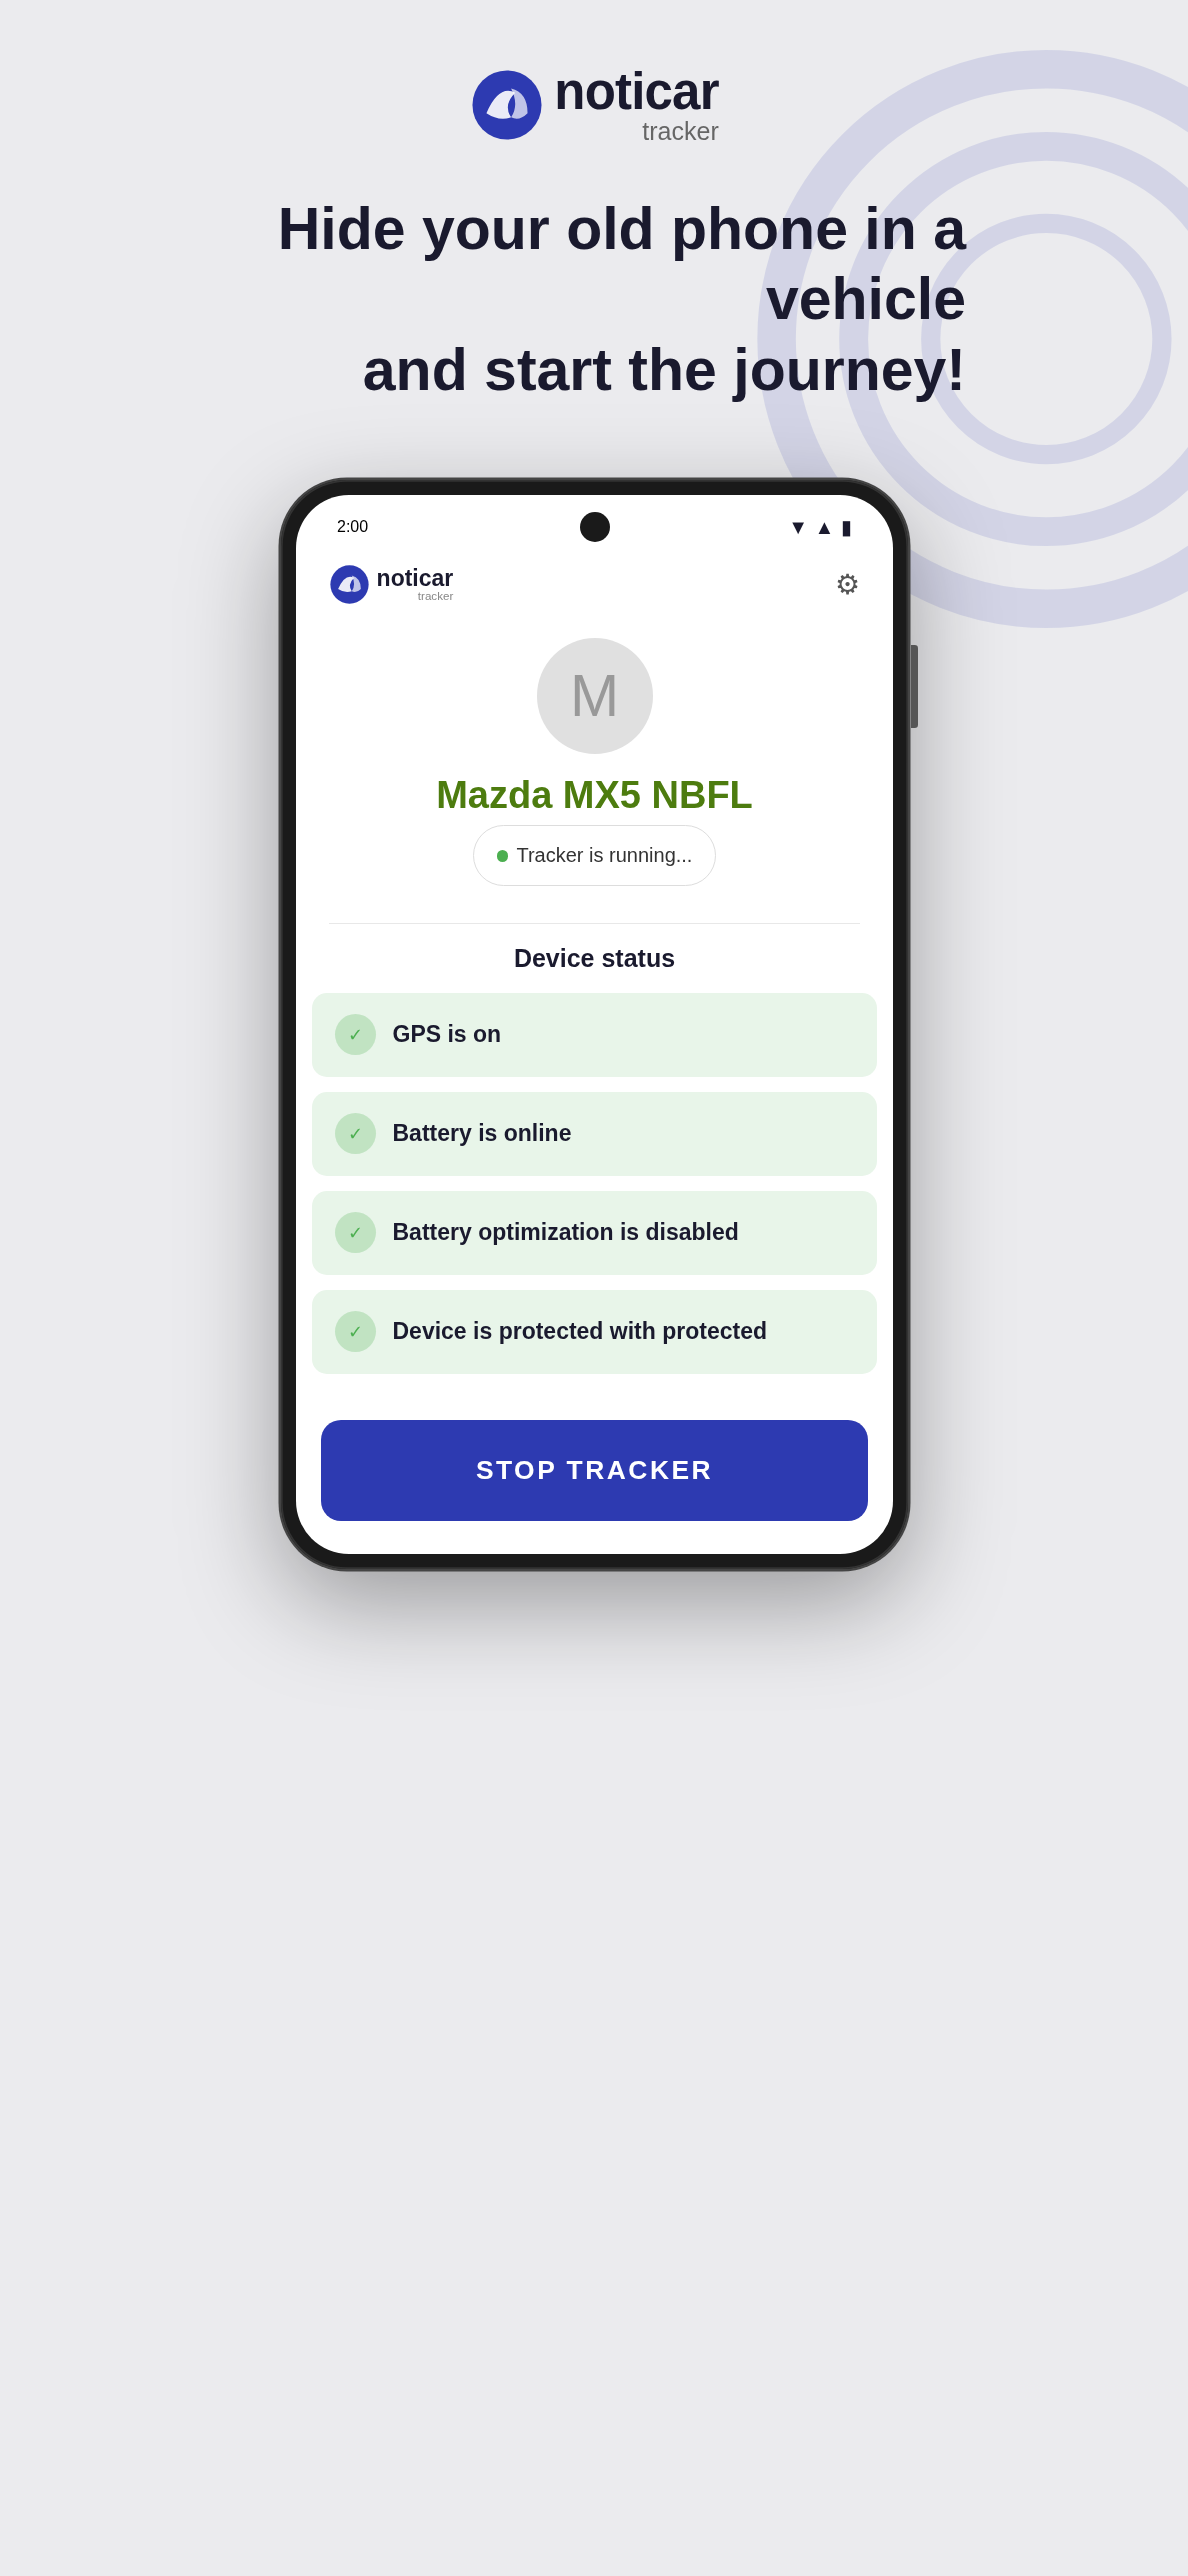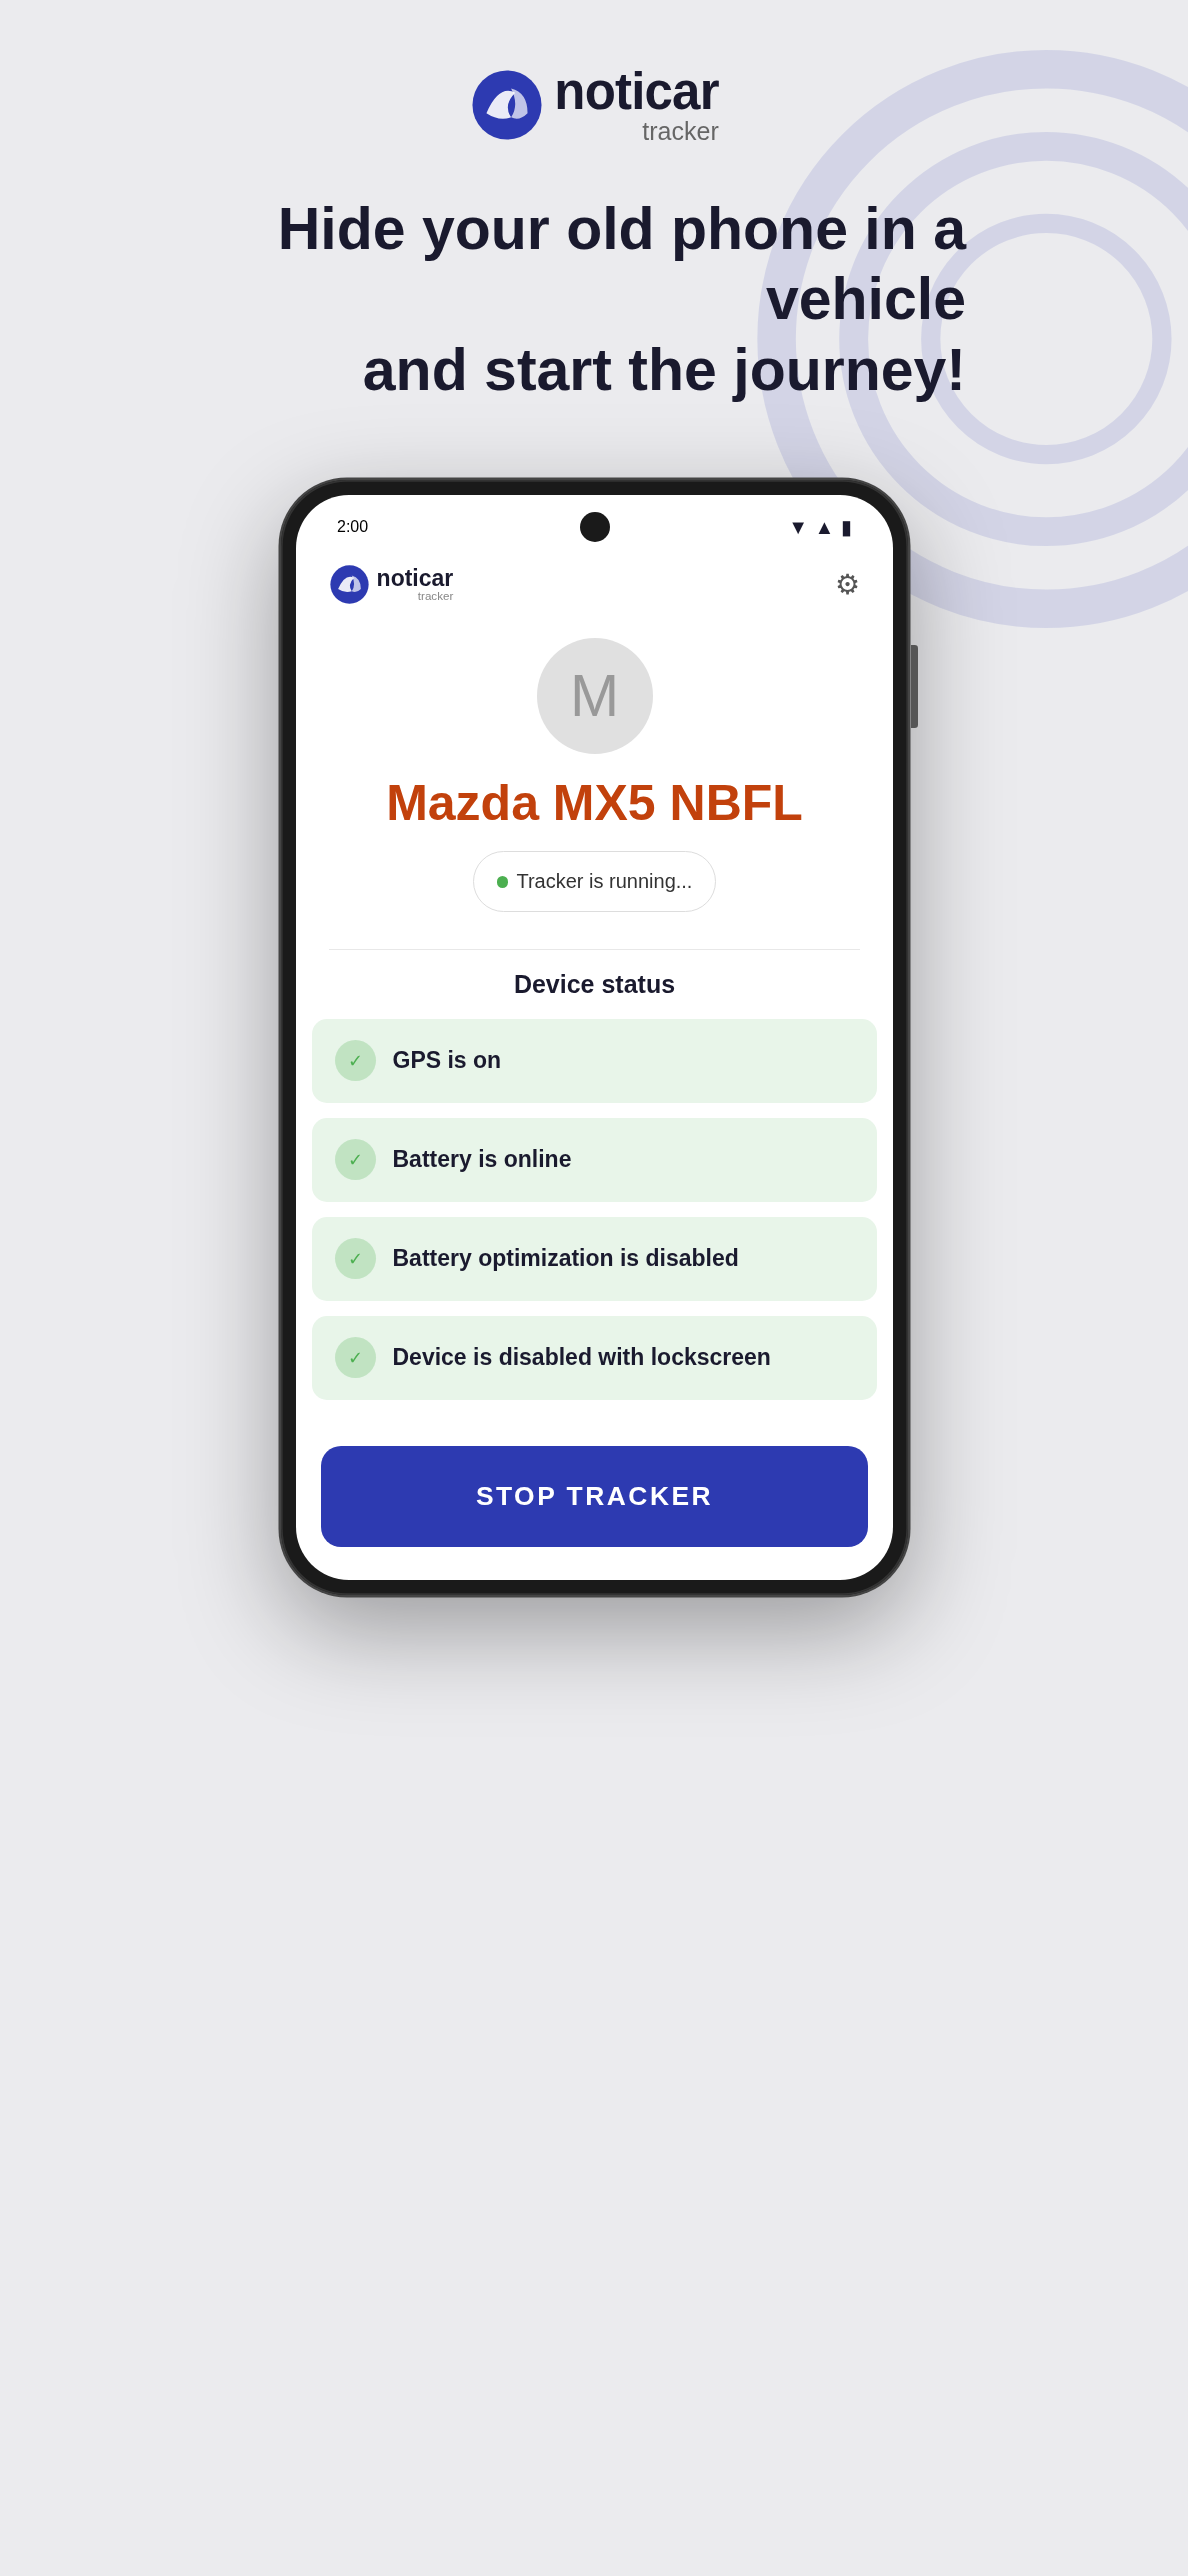--- a/index.html
+++ b/index.html
@@ -214,24 +214,24 @@
       display: flex;
       align-items: center;
       justify-content: center;
       font-size: 59px;
       color: #999;
       font-weight: 300;
       margin-bottom: 20px;
     }
 
     .vehicle-name {
-      font-size: 50px;
+      font-size: 38px;
       font-weight: 700;
-      color: #c2410c;
-      margin-bottom: 19px;
+      color: #4d7c0f;
+      margin-bottom: 8px;
     }
 
     .tracker-status-badge {
       display: flex;
       align-items: center;
       gap: 8.3px;
       border: 1.2px solid #ddd;
       border-radius: 41px;
       padding: 18px 23px;
       font-size: 20px;
@@ -406,21 +406,21 @@
           <div class="check-circle">
             <span>✓</span>
           </div>
           <span class="status-item-text">Battery optimization is disabled</span>
         </div>
 
         <div class="status-item">
           <div class="check-circle">
             <span>✓</span>
           </div>
-          <span class="status-item-text">Device is disabled with lockscreen</span>
+          <span class="status-item-text">Device is protected with protected</span>
         </div>
       </div>
 
       
       <button class="stop-tracker-btn">STOP TRACKER</button>
 
     </div>
   </div>
 </div>
 

